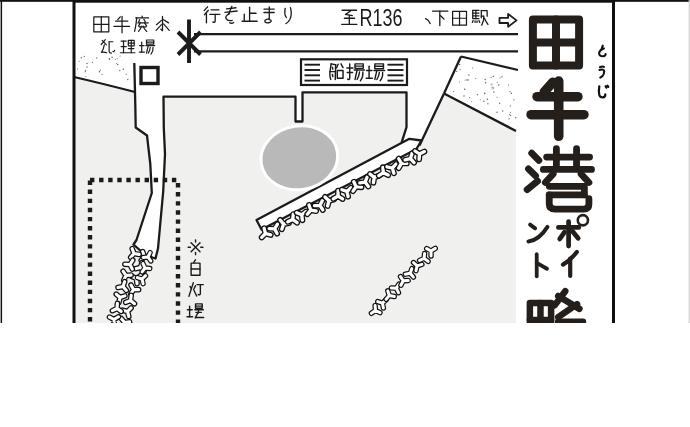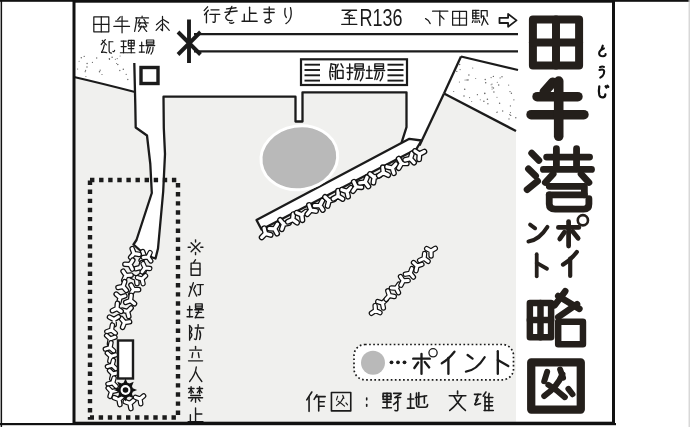--- a/index.html
+++ b/index.html
@@ -1,14 +1,14 @@
 <!DOCTYPE html>
 <html><head><meta charset="utf-8"><title>map</title><style>
 html,body{margin:0;padding:0;background:#fff}
-#page{position:relative;width:690px;height:427px;background:#1d4ed8;overflow:hidden;font-family:"Liberation Sans",sans-serif}
+#page{position:relative;width:690px;height:323px;background:#1d4ed8;overflow:hidden;font-family:"Liberation Sans",sans-serif}
 </style></head><body>
 <div id="page">
 <svg width="690" height="427" viewBox="0 0 690 427">
 
 <rect x="0" y="0" width="690" height="427" fill="#ffffff"></rect>
 
 <path d="M74,77 Q100,83 135,92 L135.7,127.5 L147,135.5 L150.3,164 L151.8,193 L136.5,240 L133.5,244.5 L146,255.5 L155.5,258.5 L158,248.5 L163.2,191.5 L165,154 L163.8,128 L163.5,96.7 L295.5,96.7 L295.5,121.5 L302.5,121.5 L302.5,92.3 L406.5,92.3 L406.5,127.2 L401.5,142.8 L256.5,220 L261.5,229.5 L416.2,149.3 L421.5,140.5 L444,93.5 L516,131 L516,423 L74,423 Z" fill="#f0f0ee" stroke="none"></path>
 
 <g fill="#666">
         <circle cx="99.5" cy="71.7" r="0.73"></circle>

